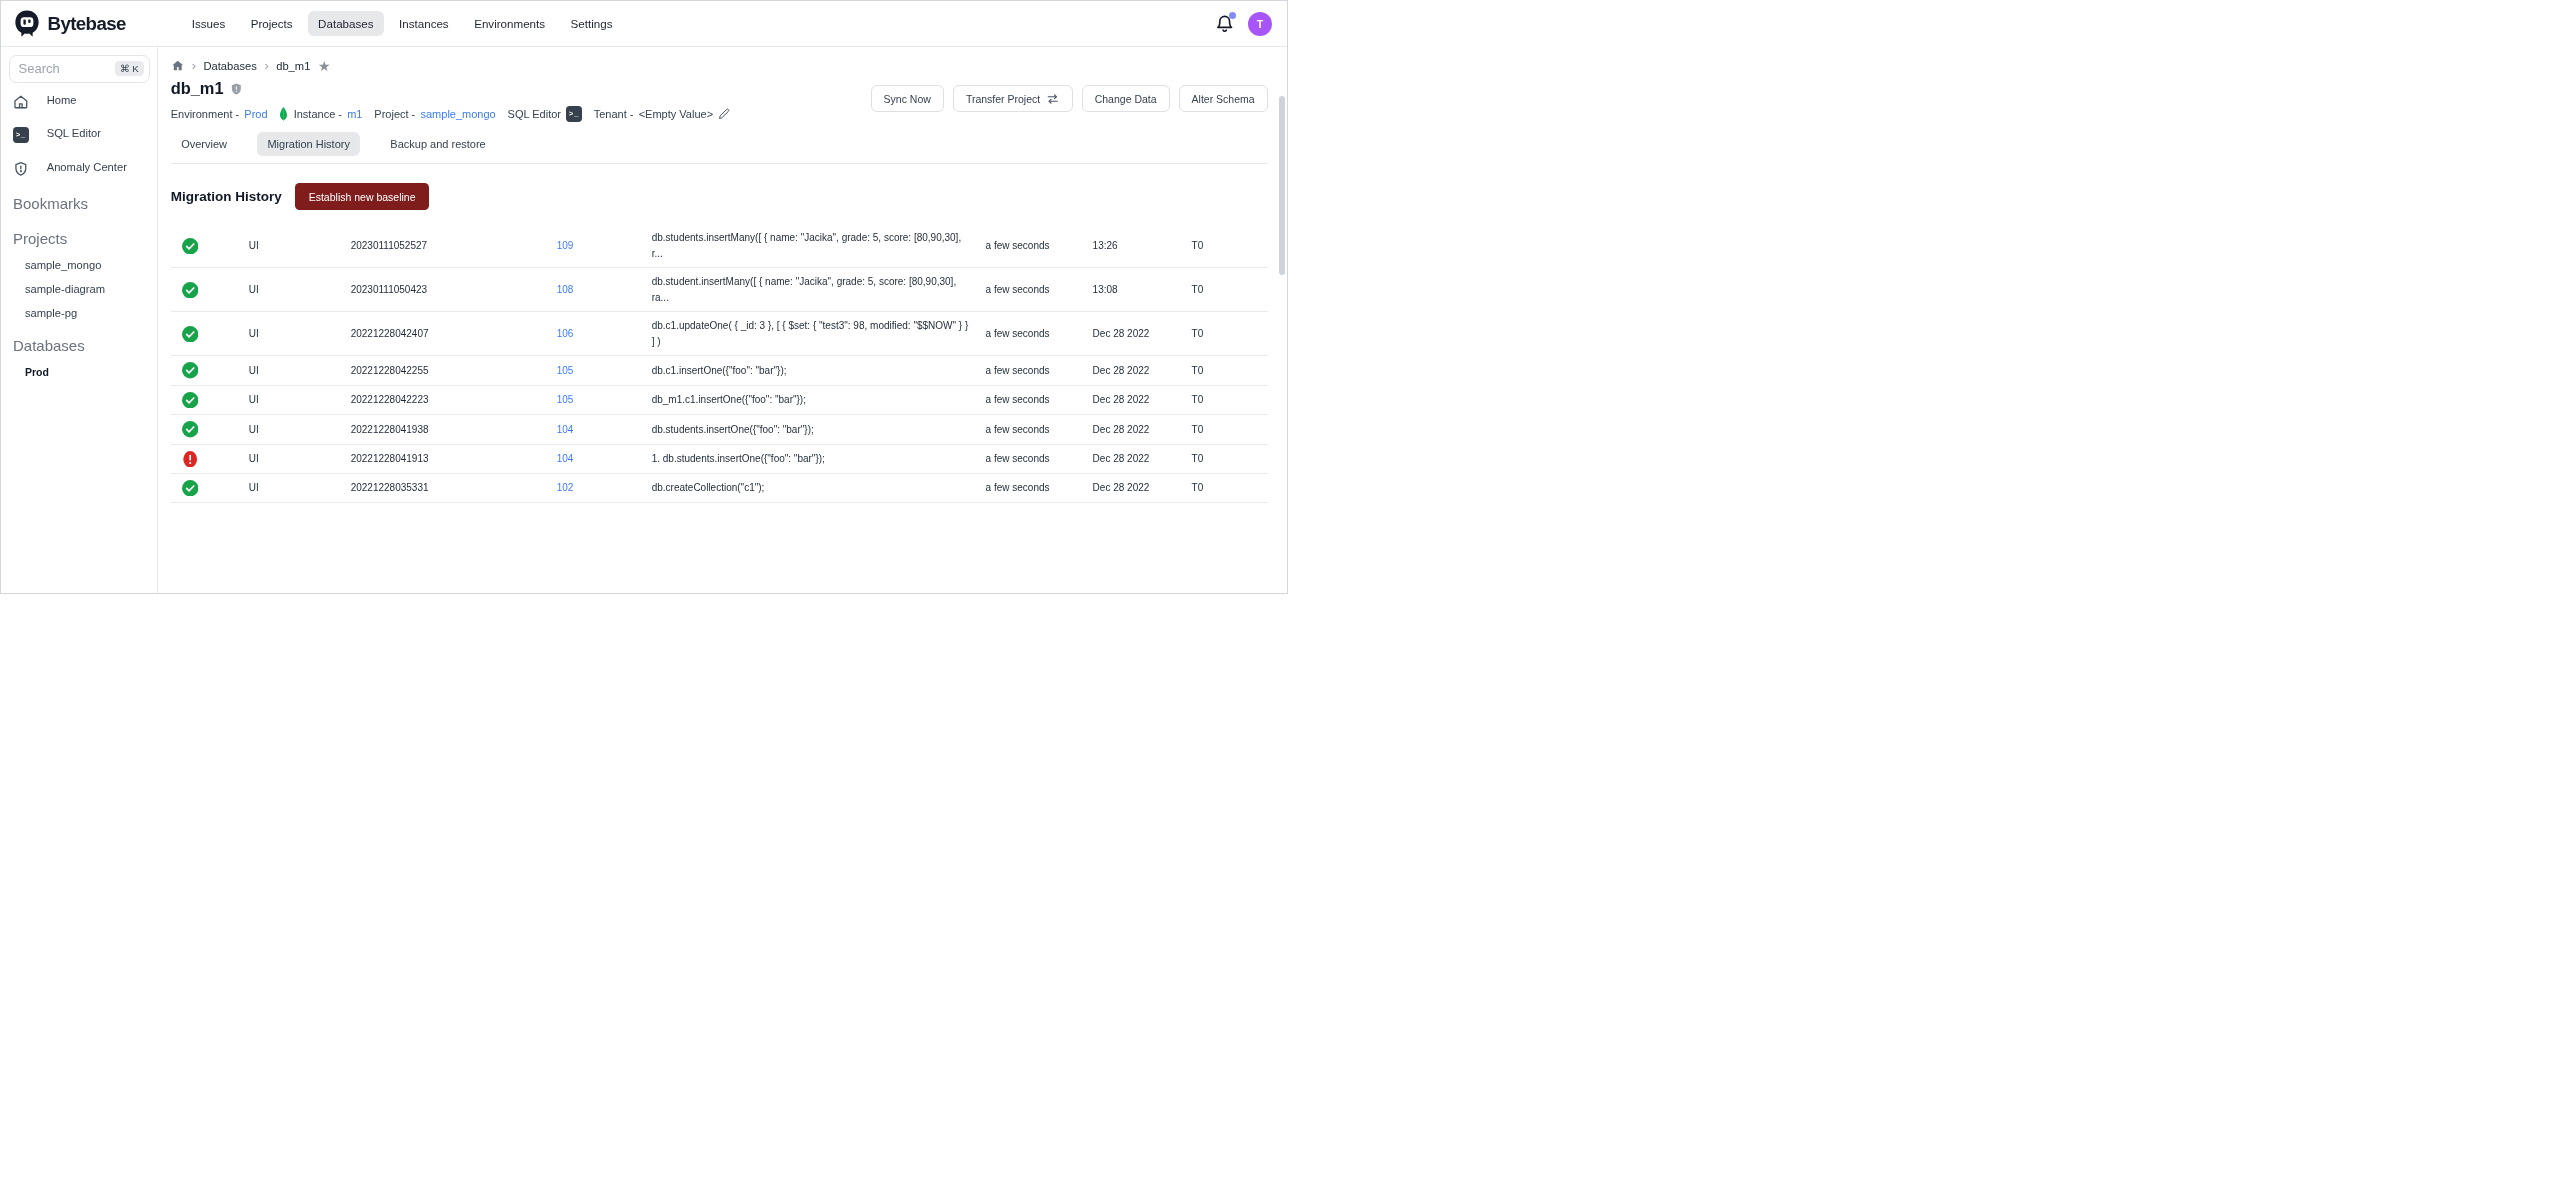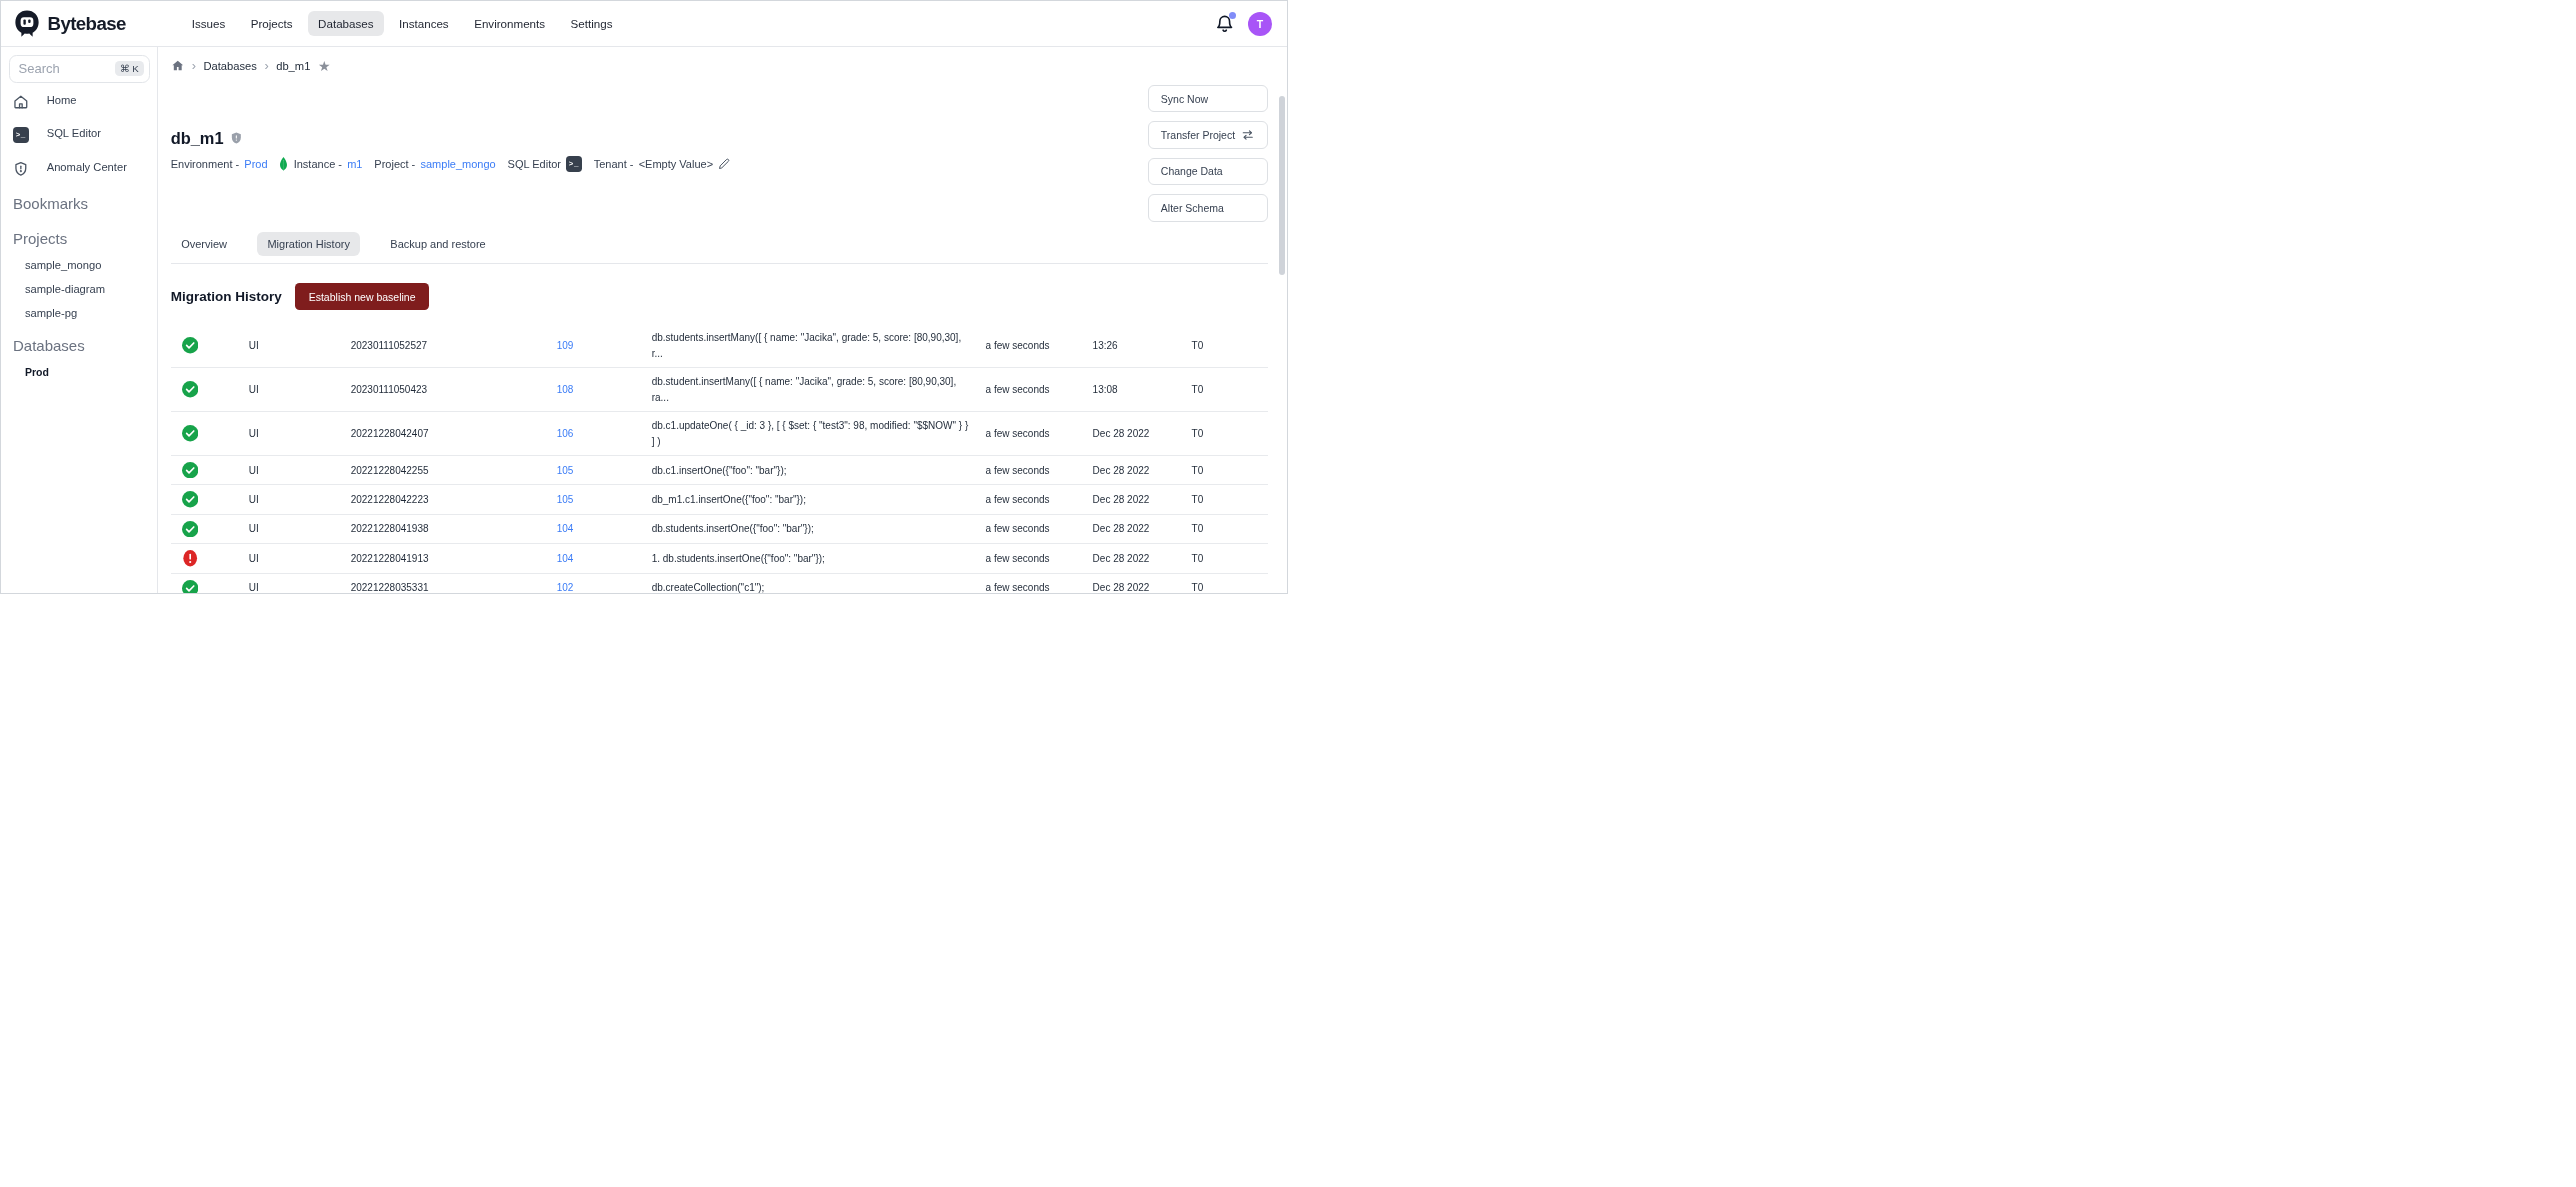--- a/index.html
+++ b/index.html
@@ -40,21 +40,21 @@
   .crumb-sep { color:#9ca3af; font-size:12.7px; }
   .star { color:#8b909a; font-size:14px; cursor:pointer; line-height:1; }
   
   .pagehead { display:flex; align-items:center; }
   .pagehead-left { }
   .title-row { display:flex; align-items:center; gap:6.7px; margin-top:4.5px; }
   .page-title { font-size:16.4px; font-weight:700; color:#111827; }
   .meta-row { display:flex; align-items:center; gap:5.2px; margin-top:8.2px; font-size:11px; color:#374151; flex-wrap:nowrap; }
   .meta-group { display:flex; align-items:center; gap:5.2px; margin-right:6.7px; white-space:nowrap; }
   .blue-link { color:#3b7cf6; cursor:pointer; }
-  .actions { margin-left:auto; display:flex; gap:9px; align-self:flex-start; margin-top:10.5px;flex-direction:column; }
+  .actions { margin-left:auto; display:flex; gap:9px; align-self:flex-start; margin-top:10.5px; }
   .btn { background:#fff; border:0.7px solid #dde0e4; border-radius:6px; padding:6.7px 12px; font-size:10.5px; color:#374151; cursor:pointer; display:flex; align-items:center; gap:6px; white-space:nowrap; font-family:inherit; }
   
   .tabs-wrap { border-bottom:0.7px solid #e5e7eb; margin-top:10.5px; padding-bottom:6.7px; display:flex; gap:19.4px; align-items:center; }
   .tab { font-size:11px; color:#374151; padding:6px 10.5px; border-radius:6px; cursor:pointer; white-space:nowrap; }
   .tab.active { background:#e7e8ea; }
   
   .section-head { display:flex; align-items:center; gap:13.5px; margin-top:19.4px; }
   .section-title { font-size:13.5px; font-weight:700; color:#111827; }
   .btn-primary { background:#7f1d1d; color:#fff; border:none; border-radius:4.5px; padding:7.5px 13.5px; font-size:10.5px; font-weight:500; cursor:pointer; font-family:inherit; }
   

